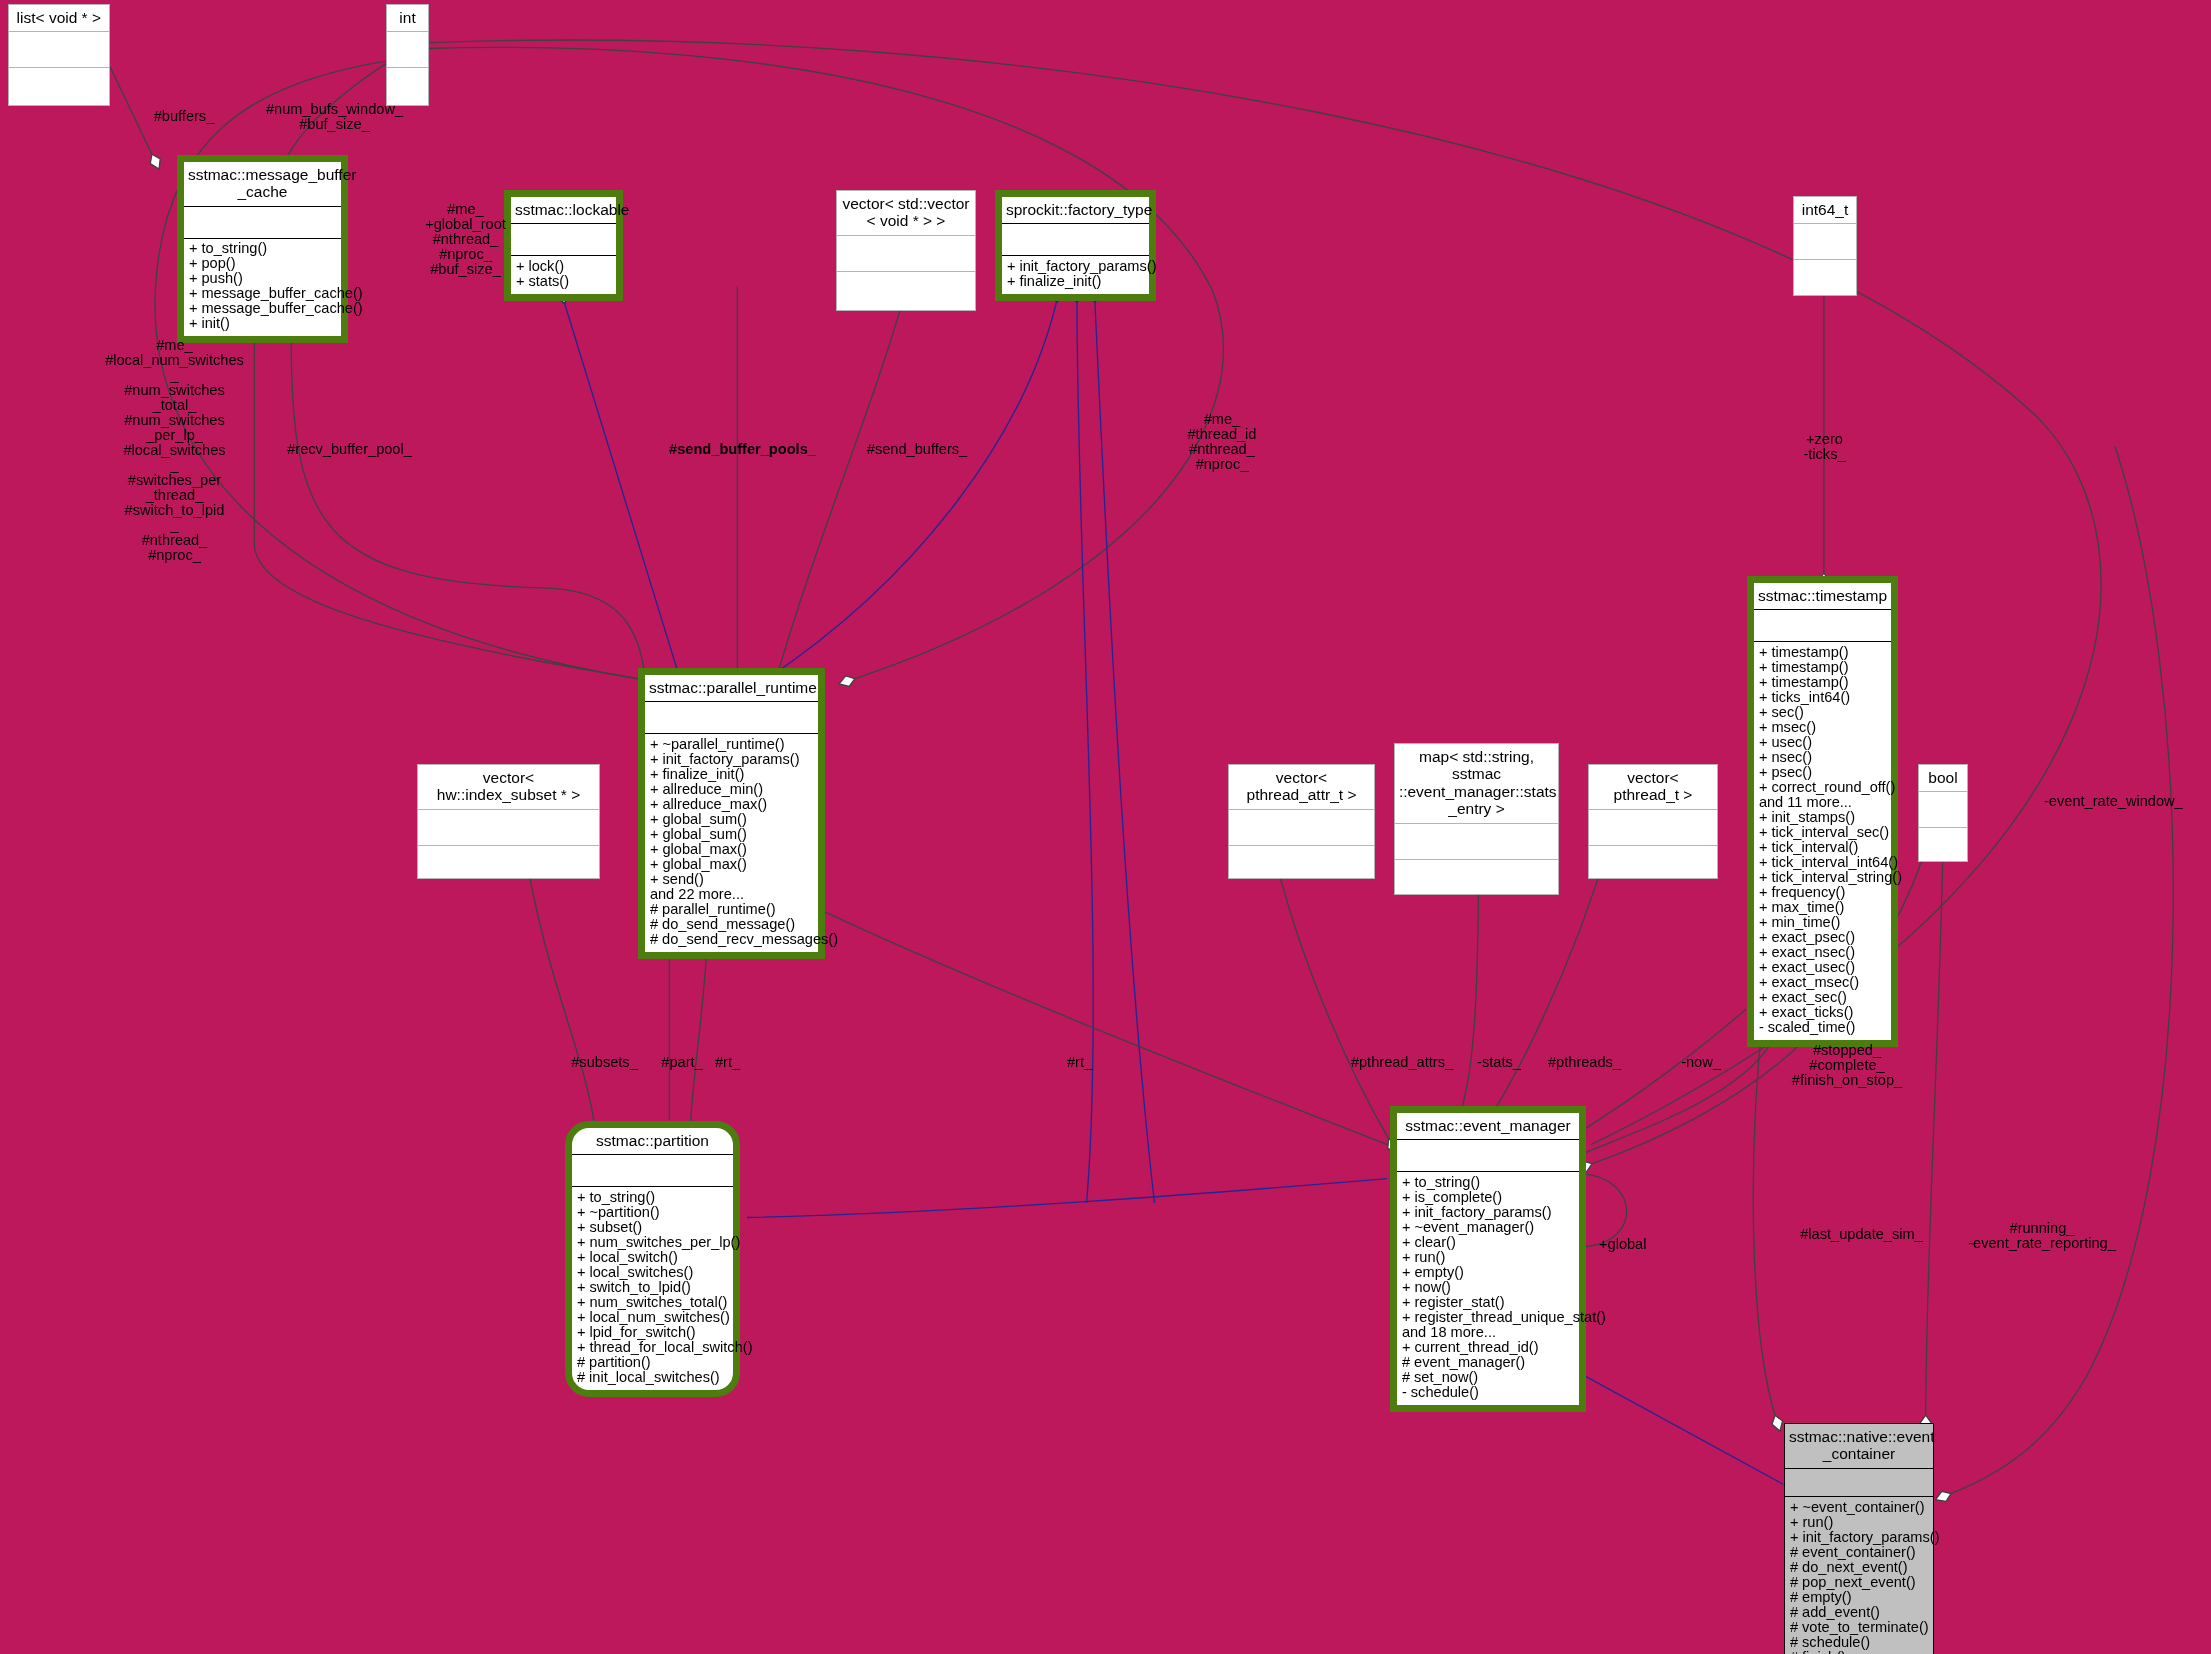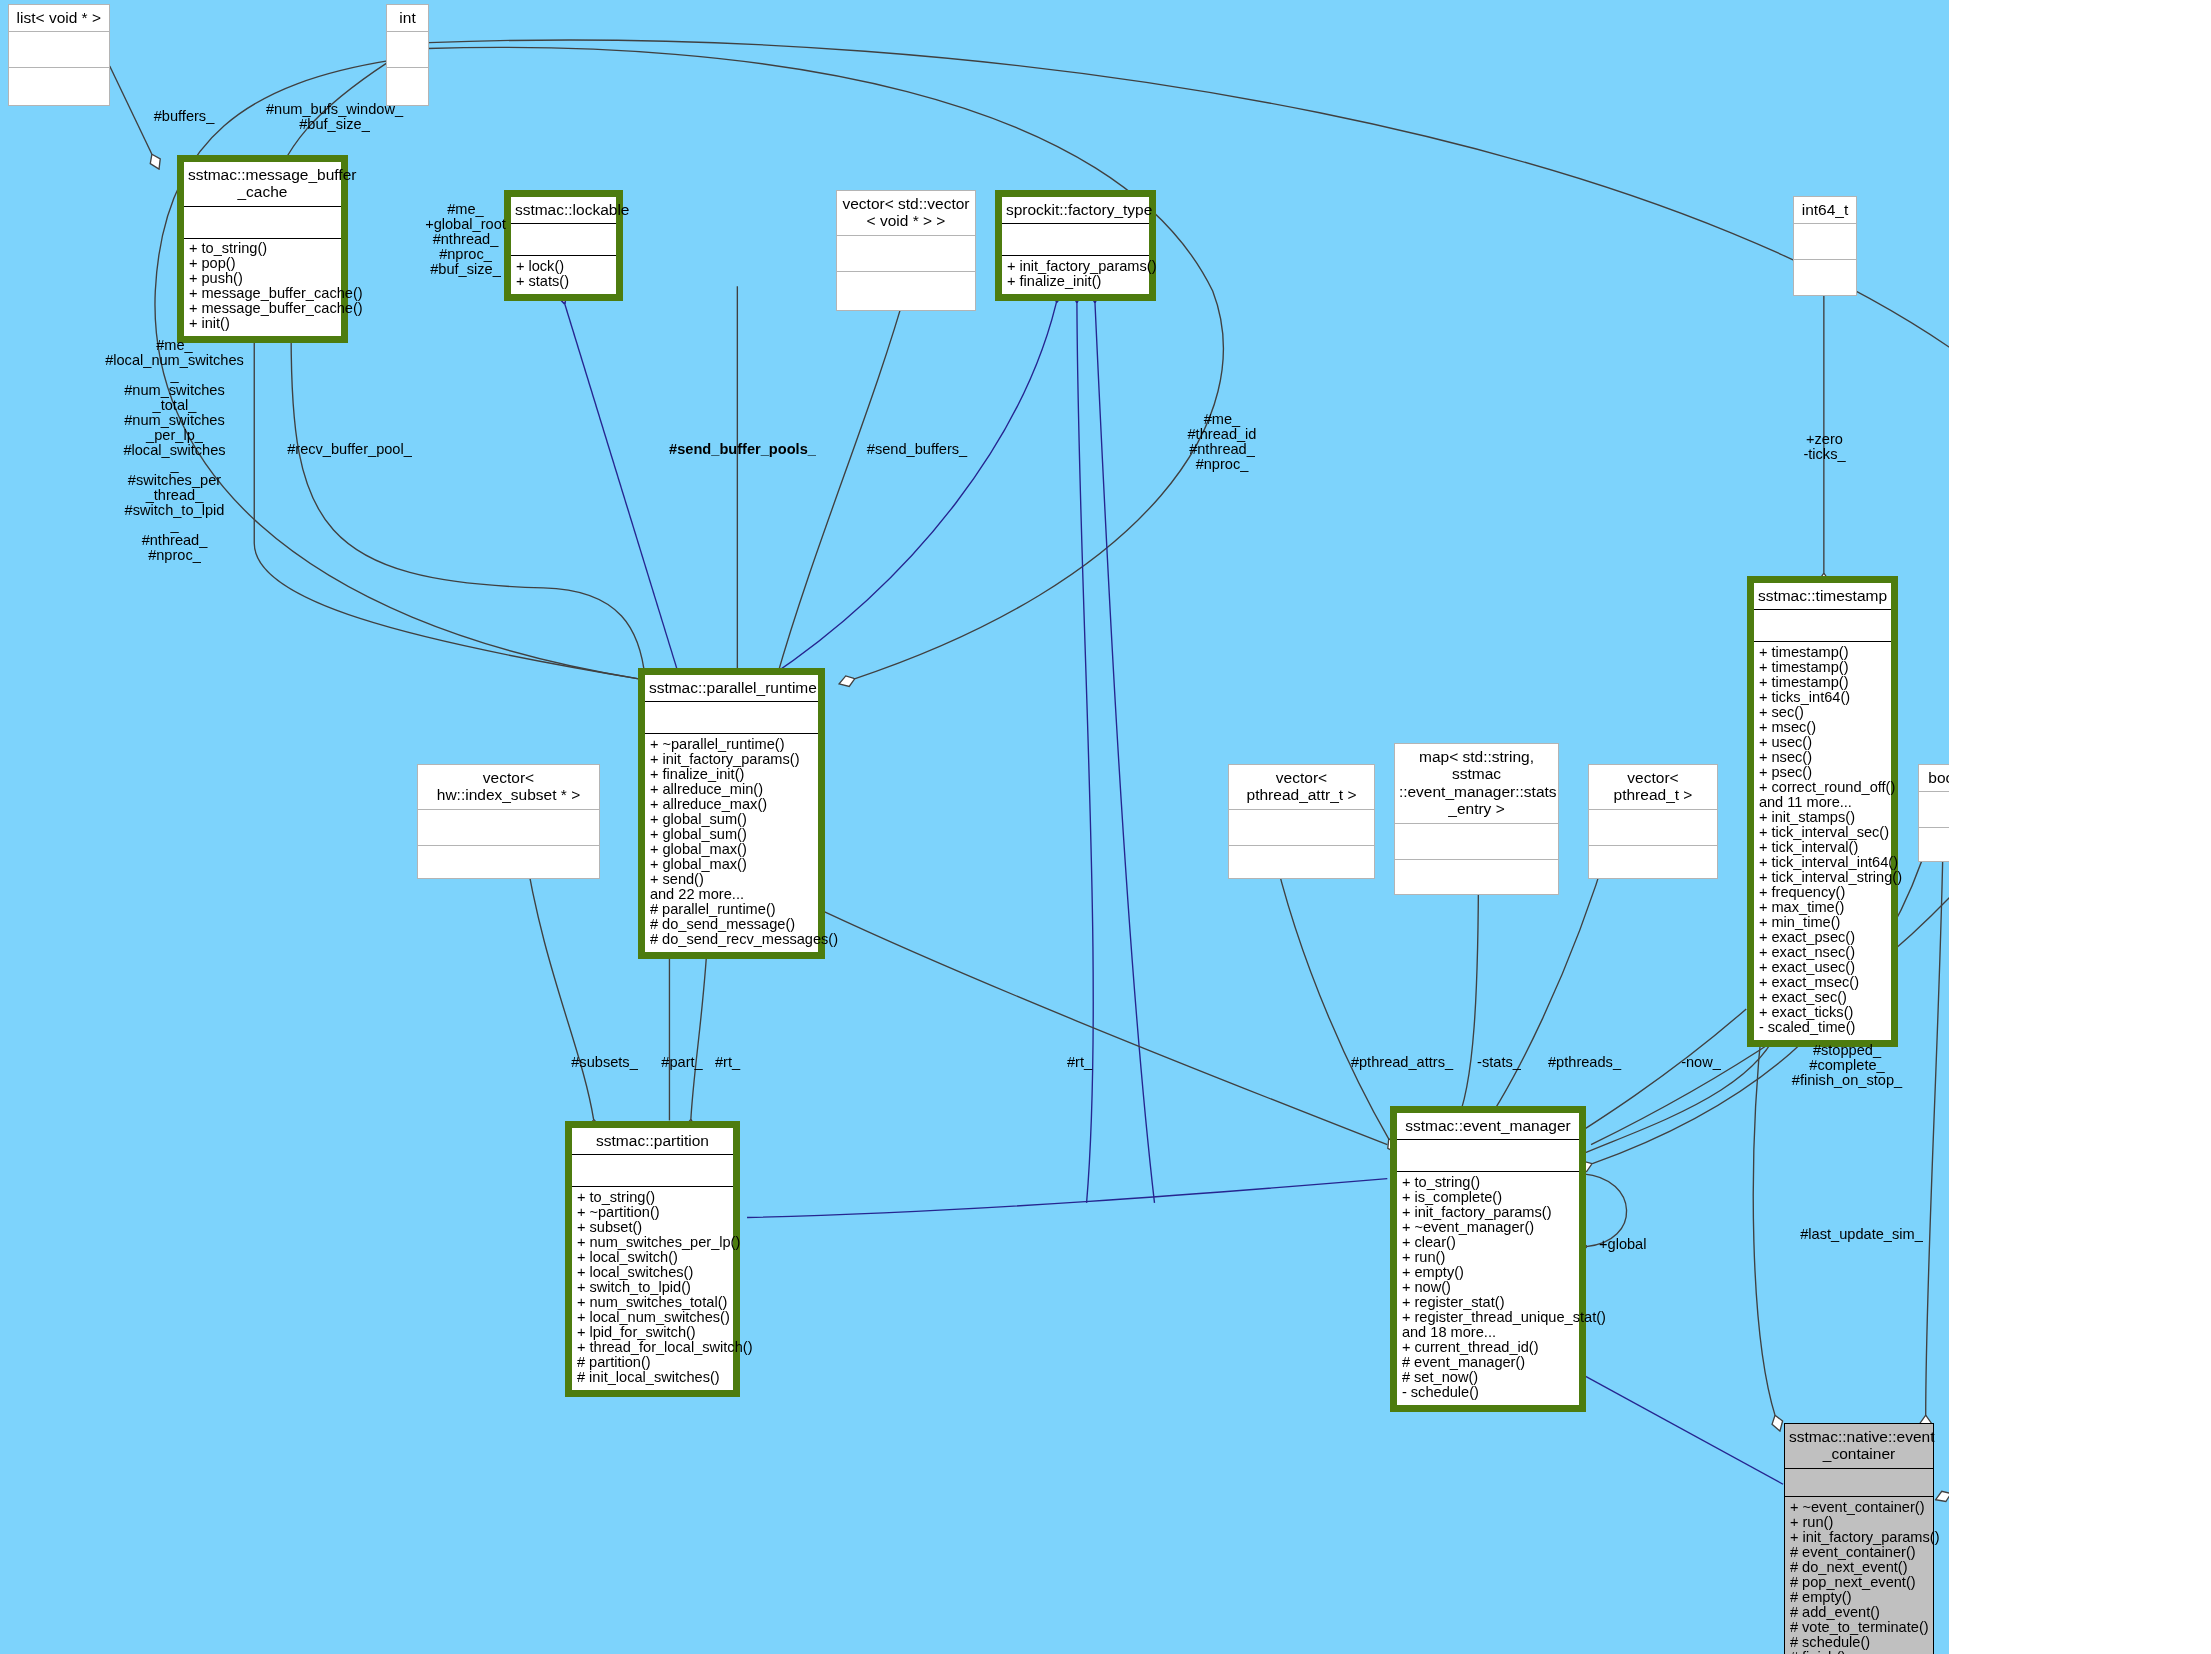--- a/index.html
+++ b/index.html
@@ -1,17 +1,17 @@
 <!DOCTYPE html>
 <html><head>
 <meta charset="utf-8">
 <style>
   html,body{margin:0;padding:0;background:#fff;}
   body{font-family:"Liberation Sans","DejaVu Sans",sans-serif;}
-  #canvas{position:relative;width:1949px;height:1654px;background:#7dd3fc;overflow:hidden;}
+  #canvas{position:relative;width:2211px;height:1654px;background:#be185d;overflow:hidden;}
   svg.edges{position:absolute;left:0;top:0;width:2211px;height:1654px;pointer-events:none;}
 
   .uml{position:absolute;box-sizing:border-box;background:#fff;border:7px solid #4d7c0f;}
   .uml.light{border:1px solid #b4b4b4;}
   .uml.shaded{background:#c0c0c0;border:1px solid #000;}
   .uml .title{
      text-align:center;font-size:15.5px;line-height:17.5px;color:#000;
      padding:3.9px 3.9px 4.9px 3.9px;border-bottom:1px solid #000;white-space:pre-line;
   }
   .uml.light .title{border-bottom:1px solid #b4b4b4;}
@@ -237,21 +237,21 @@
     <div class="attrs"></div>
     <div class="ops" style="min-height:25px;"></div>
   </div>
 
   <div class="uml light" style="left:1918px;top:764px;width:50px;">
     <div class="title">bool</div>
     <div class="attrs"></div>
     <div class="ops" style="min-height:25px;"></div>
   </div>
 
-  <div class="uml" style="left:565px;top:1121px;width:175px;">
+  <div class="uml" style="left:565px;top:1121px;width:175px;border-radius:24px;">
     <div class="title">sstmac::partition</div>
     <div class="attrs"></div>
     <div class="ops">
       <div>+ to_string()</div>
       <div>+ ~partition()</div>
       <div>+ subset()</div>
       <div>+ num_switches_per_lp()</div>
       <div>+ local_switch()</div>
       <div>+ local_switches()</div>
       <div>+ switch_to_lpid()</div>

